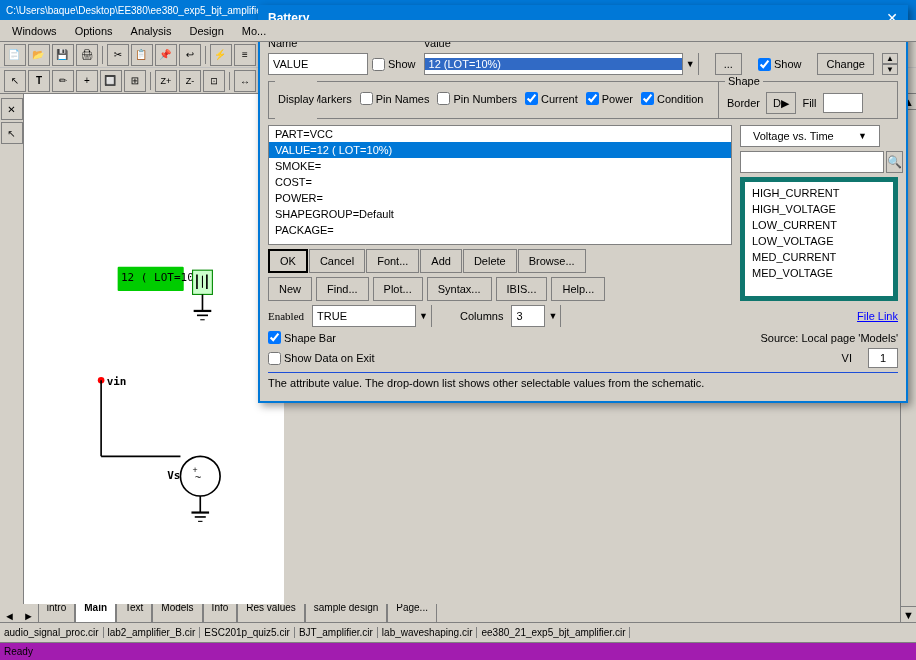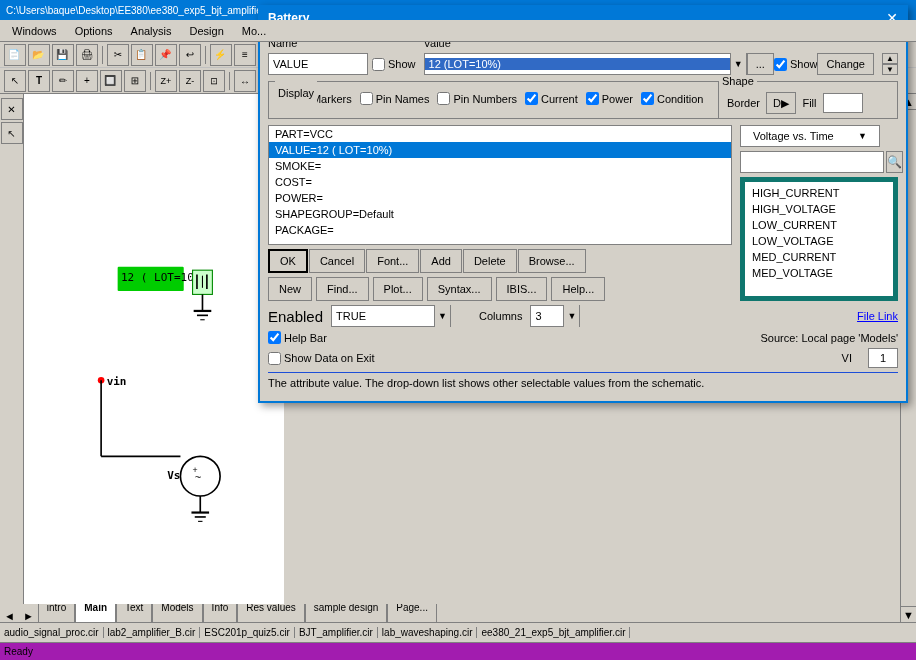--- a/index.html
+++ b/index.html
@@ -380,21 +380,21 @@
           <input type="text" class="text-input" style="width: 100px;" value="VALUE">
           <label class="check-label">
             <input type="checkbox" style="">
             <span>Show</span>
           </label>
         </div>
       </div>
 
       <div style="display:flex;flex-direction:column;gap:2px;flex:1;">
         <span class="field-label">Value</span>
-        <div style="display:flex;align-items:center;gap:0;">
+        <div style="display:flex;align-items:center;gap:16px;">
           <div style="display:flex;align-items:center;border:1px solid #808080;background:#ffffff;height:22px;flex:1;">
             <span style="padding:0 4px;font-size:11px;flex:1;background:#316ac5;color:white;">12 (LOT=10%)</span>
             <span style="width:16px;height:22px;background:#d4d0c8;border-left:1px solid #808080;display:flex;align-items:center;justify-content:center;font-size:9px;cursor:pointer;">▼</span>
           </div>
           <button class="btn-small">...</button>
           <label class="check-label">
             <input type="checkbox" checked="" style="">
             <span>Show</span>
           </label>
           <button class="btn-small">Change</button>
@@ -403,21 +403,21 @@
 
       <div style="display:flex;flex-direction:column;">
         <button style="width:16px;height:11px;background:#d4d0c8;border:1px solid #808080;cursor:pointer;font-size:8px;display:flex;align-items:center;justify-content:center;">▲</button>
         <button style="width:16px;height:11px;background:#d4d0c8;border:1px solid #808080;cursor:pointer;font-size:8px;display:flex;align-items:center;justify-content:center;">▼</button>
       </div>
     </div>
 
     <div style="display:flex;gap:0;margin-bottom:6px;">
 
       <div style="flex:1;border:1px solid #808080;padding:4px 8px;padding-top:10px;position:relative;margin-right:-1px;">
-        <span style="position:absolute;top:-7px;left:6px;background:#d4d0c8;padding:12px 3px;font-size:11px;">Display</span>
+        <span style="position:absolute;top:-7px;left:6px;background:#d4d0c8;padding:18px 3px;font-size:11px;">Display</span>
         <div style="display:flex;gap:8px;align-items:center;flex-wrap:wrap;">
           <label class="check-label">
             <input type="checkbox" style="">
             <span>Pin Markers</span>
           </label>
           <label class="check-label">
             <input type="checkbox" style="">
             <span>Pin Names</span>
           </label>
           <label class="check-label">
@@ -433,21 +433,21 @@
             <span>Power</span>
           </label>
           <label class="check-label">
             <input type="checkbox" checked="" style="">
             <span>Condition</span>
           </label>
         </div>
       </div>
 
       <div style="width:180px;border:1px solid #808080;padding:4px 8px;padding-top:10px;position:relative;">
-        <span style="position:absolute;top:-7px;left:0;background:#d4d0c8;padding:0 3px;font-size:11px;">Shape</span>
+        <span style="position:absolute;top:-7px;left:6px;background:#d4d0c8;padding:0 3px;font-size:11px;">Shape</span>
         <div style="display:flex;align-items:center;gap:6px;">
           <span style="font-size:11px;">Border</span>
           <button class="btn-small" style="padding:0 6px;font-size:11px;">D▶</button>
           <span style="font-size:11px;">Fill</span>
           <div style="width:40px;height:20px;background:white;border:1px solid #808080;"></div>
         </div>
       </div>
     </div>
 
     <div style="display:flex;gap:8px;margin-bottom:4px;">
@@ -506,38 +506,38 @@
             <div class="plot-list-item">LOW_VOLTAGE</div>
             <div class="plot-list-item">MED_CURRENT</div>
             <div class="plot-list-item">MED_VOLTAGE</div>
           </div>
       </div>
     </div>
 
     <div style="display:flex;flex-direction:column;gap:4px;">
 
       <div style="display:flex;align-items:center;gap:8px;">
-        <span style="font-size:15px;">Enabled</span>
+        <span style="font-size:11px;font-family:Liberation Serif, serif;">Enabled</span>
         <div style="display:flex;align-items:center;border:1px solid #808080;background:white;height:22px;width:120px;">
           <span style="padding:0 4px;font-size:11px;flex:1;">TRUE</span>
           <span style="width:16px;background:#d4d0c8;border-left:1px solid #808080;height:22px;display:flex;align-items:center;justify-content:center;font-size:9px;cursor:pointer;">▼</span>
         </div>
         <span style="font-size:11px;margin-left:20px;">Columns</span>
         <div style="display:flex;align-items:center;border:1px solid #808080;background:white;height:22px;width:50px;">
           <span style="padding:0 4px;font-size:11px;flex:1;">3</span>
           <span style="width:16px;background:#d4d0c8;border-left:1px solid #808080;height:22px;display:flex;align-items:center;justify-content:center;font-size:9px;cursor:pointer;">▼</span>
         </div>
         <span style="flex:1;"></span>
         <span class="file-link">File Link</span>
       </div>
 
       <div style="display:flex;align-items:center;justify-content:space-between;">
         <label class="check-label">
           <input type="checkbox" checked="" style="">
-          <span>Help Bar</span>
+          <span>Shape Bar</span>
         </label>
         <span style="font-size:11px;">Source: Local page 'Models'</span>
       </div>
 
       <div style="display:flex;align-items:center;justify-content:space-between;">
         <label class="check-label">
           <input type="checkbox" style="">
           <span>Show Data on Exit</span>
         </label>
         <div style="display:flex;align-items:center;gap:16px;">

